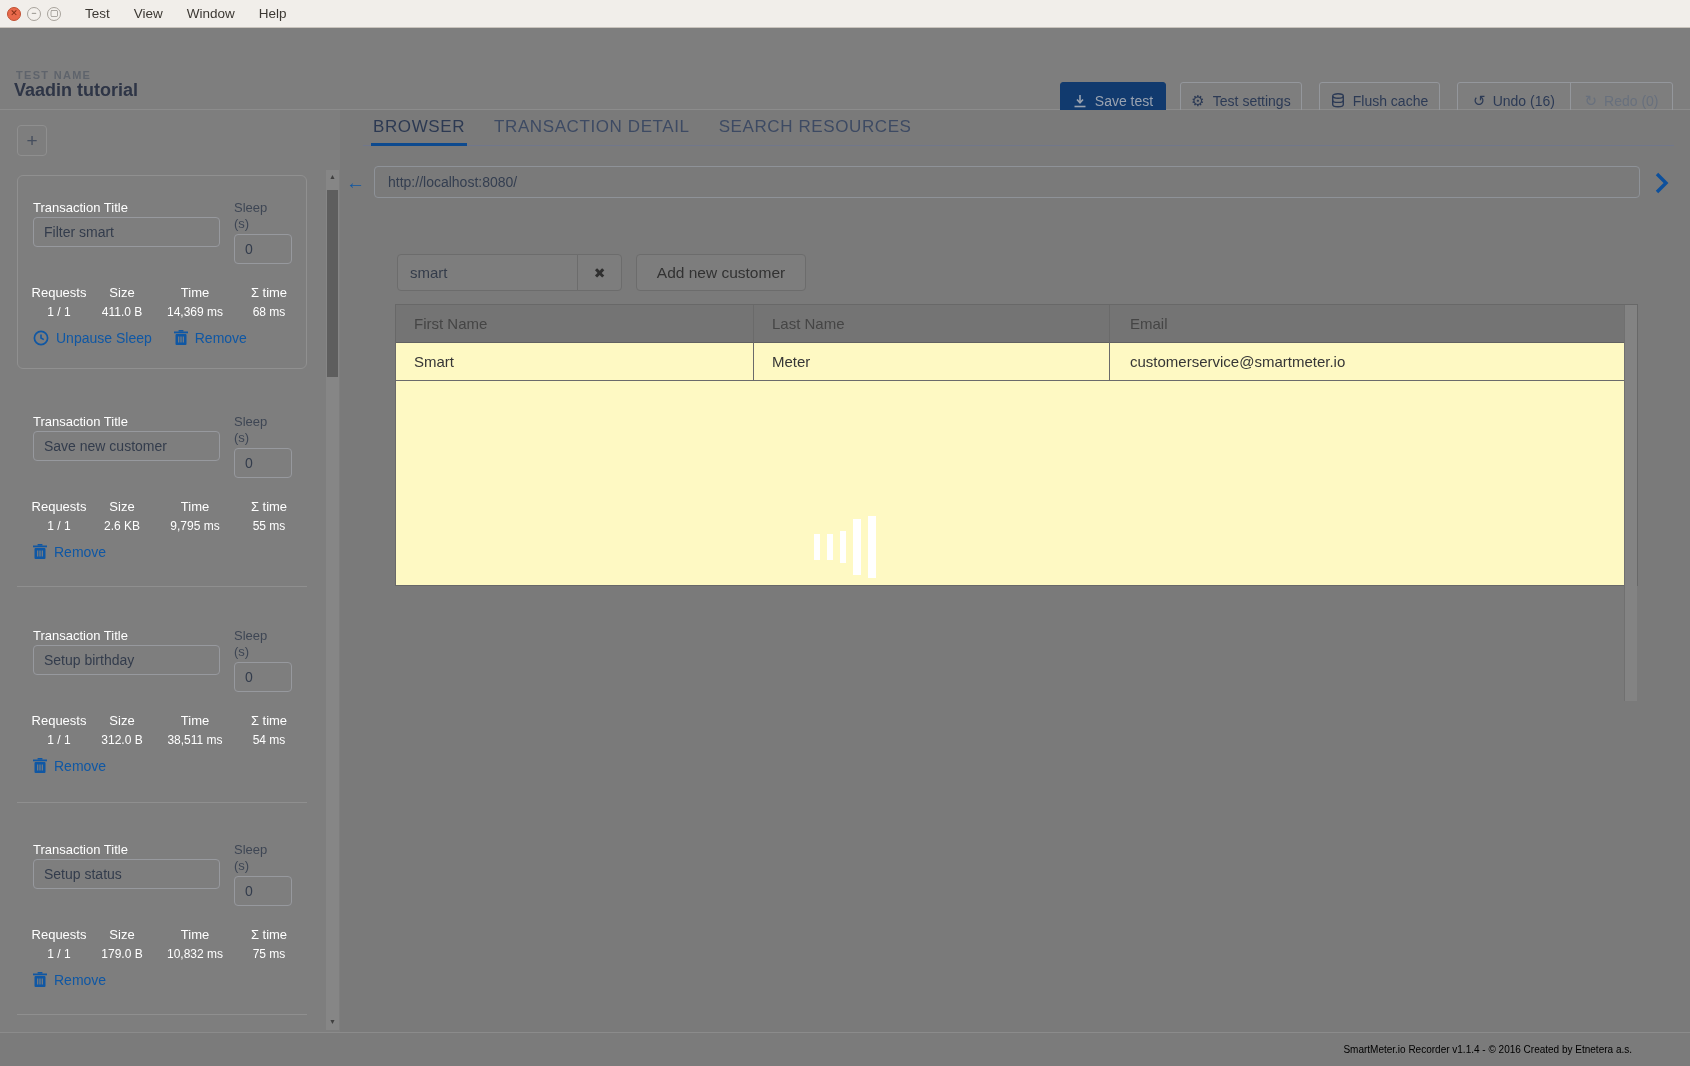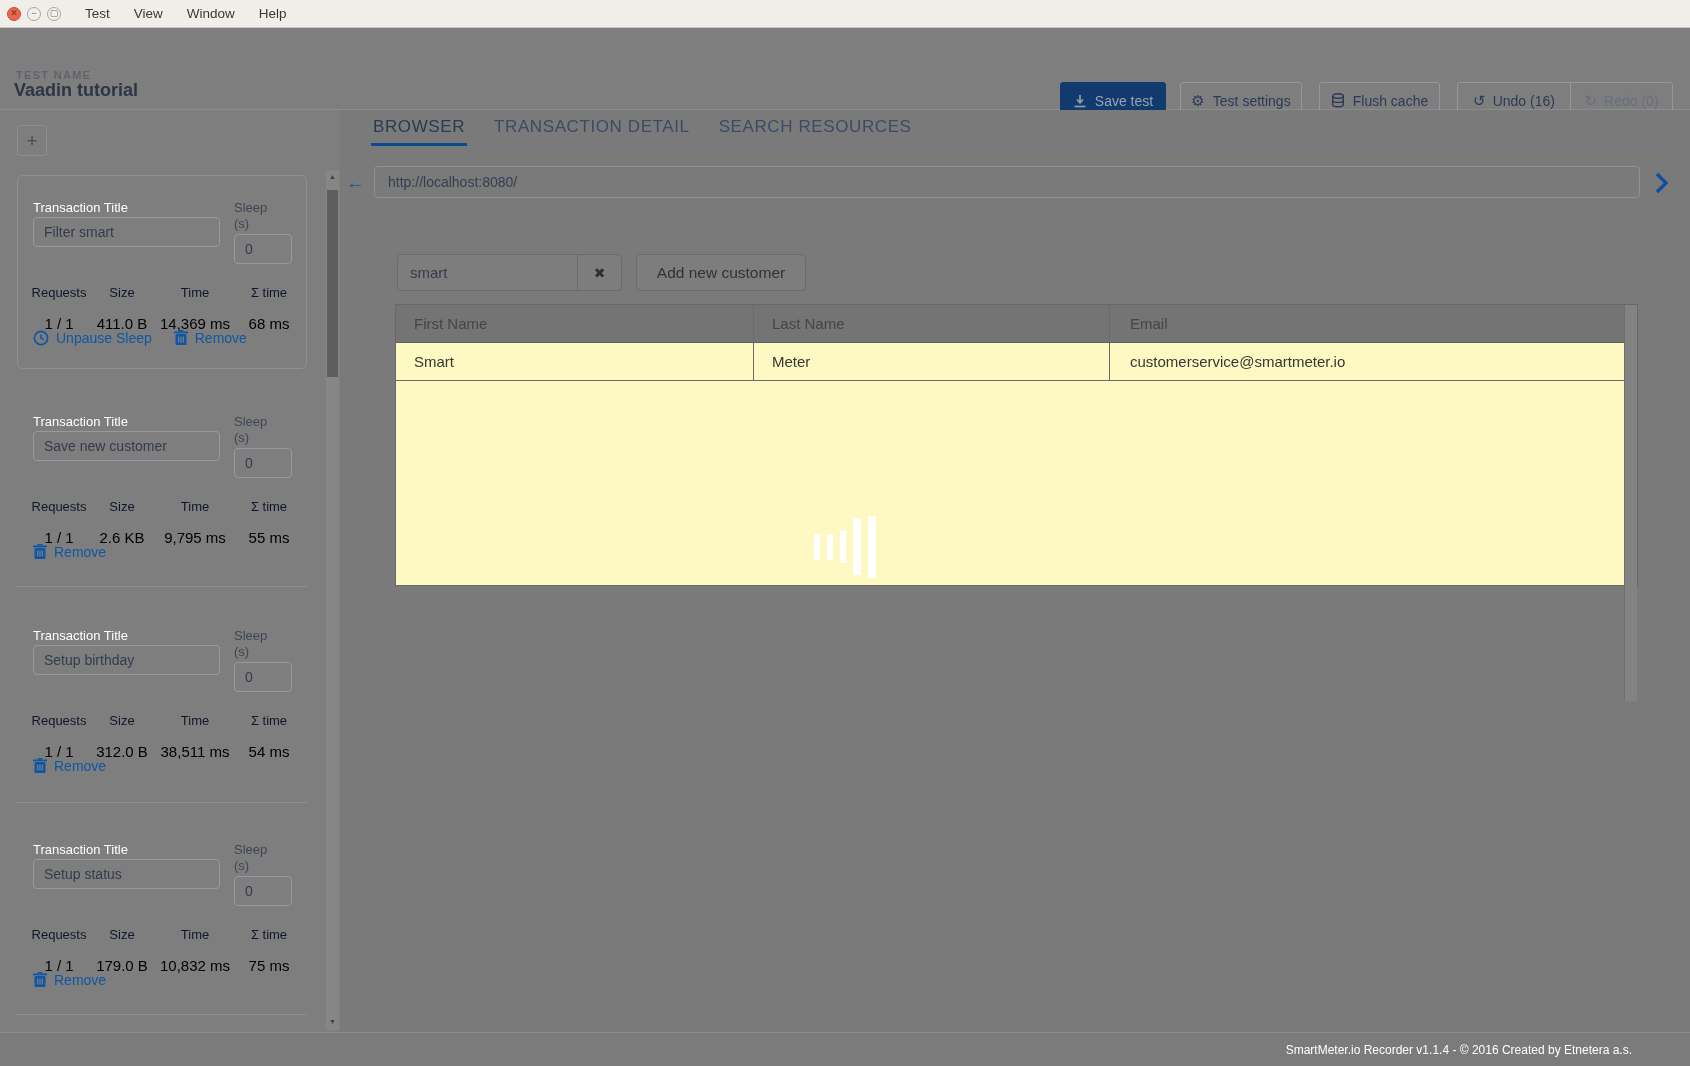--- a/index.html
+++ b/index.html
@@ -52,22 +52,22 @@
   .card .t-label { position:absolute; left:16px; top:0; font-size:13px; color:#ffffff; }
   .card .t-input { position:absolute; left:16px; top:17px; width:187px; height:30px; border:1px solid #97999e;
                    border-radius:4px; background:transparent; font-size:14px; color:#333c4c; padding:0 10px;
                    font-family:inherit; }
   .card .sleep-label { position:absolute; left:217px; top:0; width:52px; font-size:13px; color:#3e4654; line-height:16px; }
   .card .sleep-input { position:absolute; left:217px; top:34px; width:58px; height:30px; border:1px solid #97999e;
                        border-radius:4px; background:transparent; font-size:14px; color:#333c4c; padding:0 10px;
                        font-family:inherit; }
   .card .stats { position:absolute; left:8px; top:85px; width:274px; display:flex; }
   .stat { text-align:center; }
-  .stat .s-label { font-size:13px; color:#0f172a; }
-  .stat .s-value { font-size:15px; color:#000000; margin-top:15px; }
+  .stat .s-label { font-size:13px; color:#ffffff; }
+  .stat .s-value { font-size:12px; color:#ffffff; margin-top:5px; }
   .stat.w1{width:68px;} .stat.w2{width:58px;} .stat.w3{width:88px;} .stat.w4{width:60px;}
   .card .actions { position:absolute; left:16px; top:130px; display:flex; gap:22px; }
   .link-action { display:flex; align-items:center; gap:7px; font-size:14px; color:#0f57a4; cursor:pointer; }
   .card-divider { position:absolute; left:17px; width:290px; height:1px; background:#8f8f8f; }
 
   
   .sb-track { position:absolute; left:326px; top:170px; width:13px; height:860px; background:#868686; }
   .sb-arrow { position:absolute; left:326px; width:13px; font-size:7px; color:#404040; text-align:center; cursor:pointer; }
   .sb-thumb { position:absolute; left:327px; top:190px; width:11px; height:187px; background:#5e5e5e; cursor:grab; }
 
@@ -116,21 +116,21 @@
             display:flex; align-items:center; gap:7px; }
   .lbar { background:#ffffff; }
   .lb1,.lb2 { width:6px; height:26px; }
   .lb3 { width:6px; height:32px; }
   .lb4 { width:8px; height:56px; }
   .lb5 { width:8px; height:62px; }
 
   
   .footer { position:absolute; left:0; top:1032px; width:1690px; height:34px; background:#7b7b7b;
             border-top:1px solid #8b8b8b; display:flex; align-items:center; justify-content:flex-end; }
-  .footer-text { padding-right:58px; font-size:12px; color:#ffffff; }
+  .footer-text { padding-right:58px; font-size:10px; color:#000000; }
 
   svg { display:block; }
 </style>
 </head>
 <body>
 
 <div id="screen">
 
   <div class="os-bar">
     <div class="traffic">

